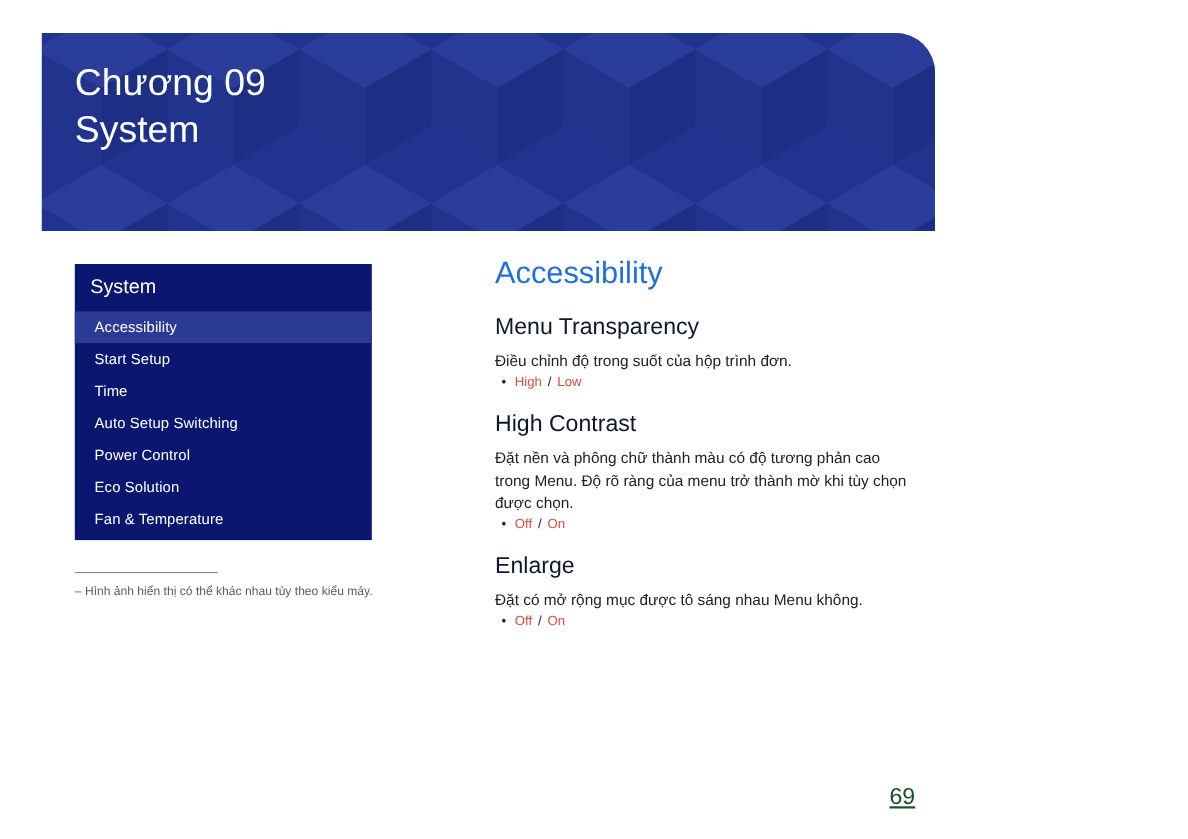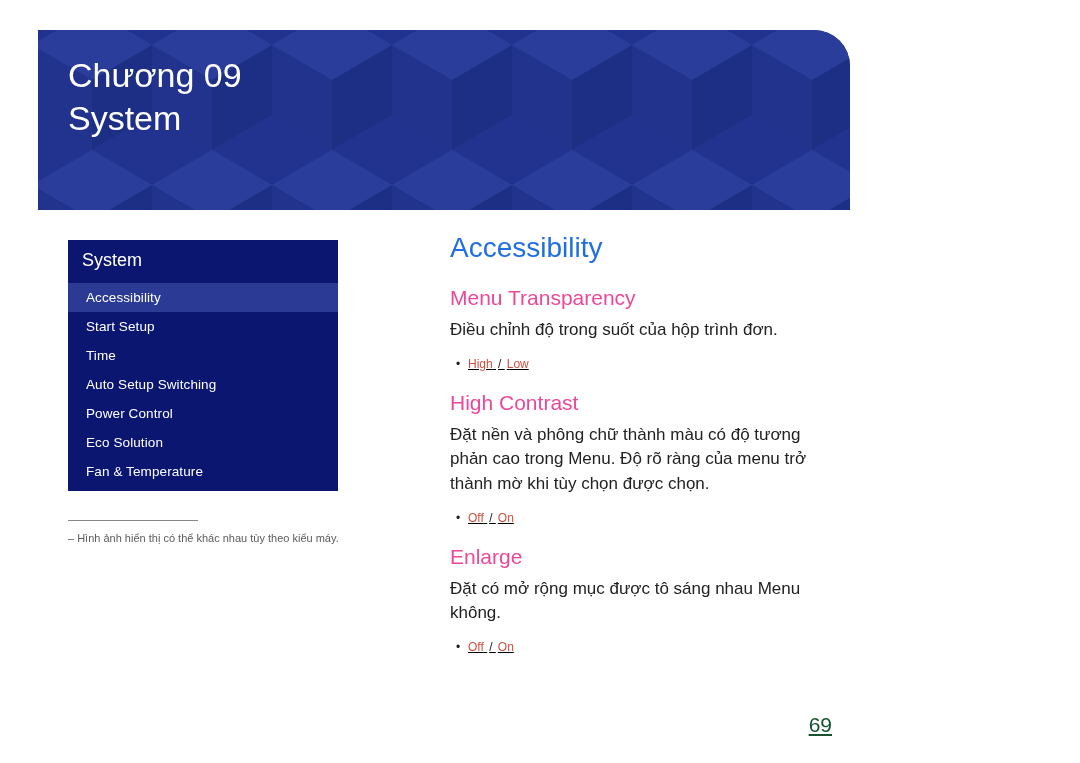--- a/index.html
+++ b/index.html
@@ -137,36 +137,35 @@
   }
   .path .enter-icon::after {
     content: "";
     position: absolute;
     left: 3px; top: 2px;
     width: 1.2px; height: 6px;
     background: #000;
   }
 
   .h2 {
-    color: #ec4899;
+    color: #0f172a;
     font-size: 21px;
     font-weight: 400;
     margin-top: 12px;
     margin-bottom: 8px;
   }
   .body {
-    font-size: 17px;
+    font-size: 14px;
     color: #222;
     line-height: 1.45;
   }
   .opts {
     list-style: none;
-    margin-top: 14px;
+    margin-top: 2px;
     padding-left: 18px;
-    text-decoration: underline;
   }
   .opts li {
     position: relative;
     font-size: 12px;
     color: #d0503f;
   }
   .opts li::before {
     content: "•";
     position: absolute;
     left: -12px;

